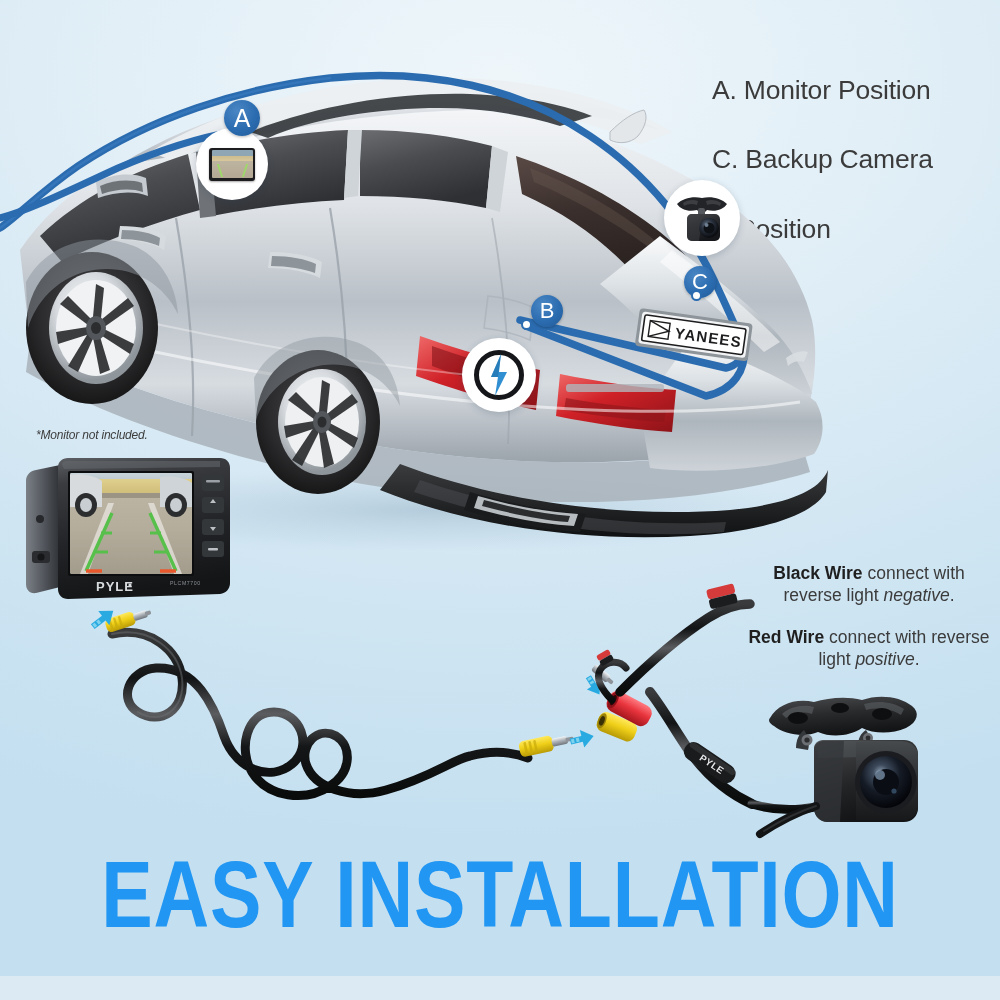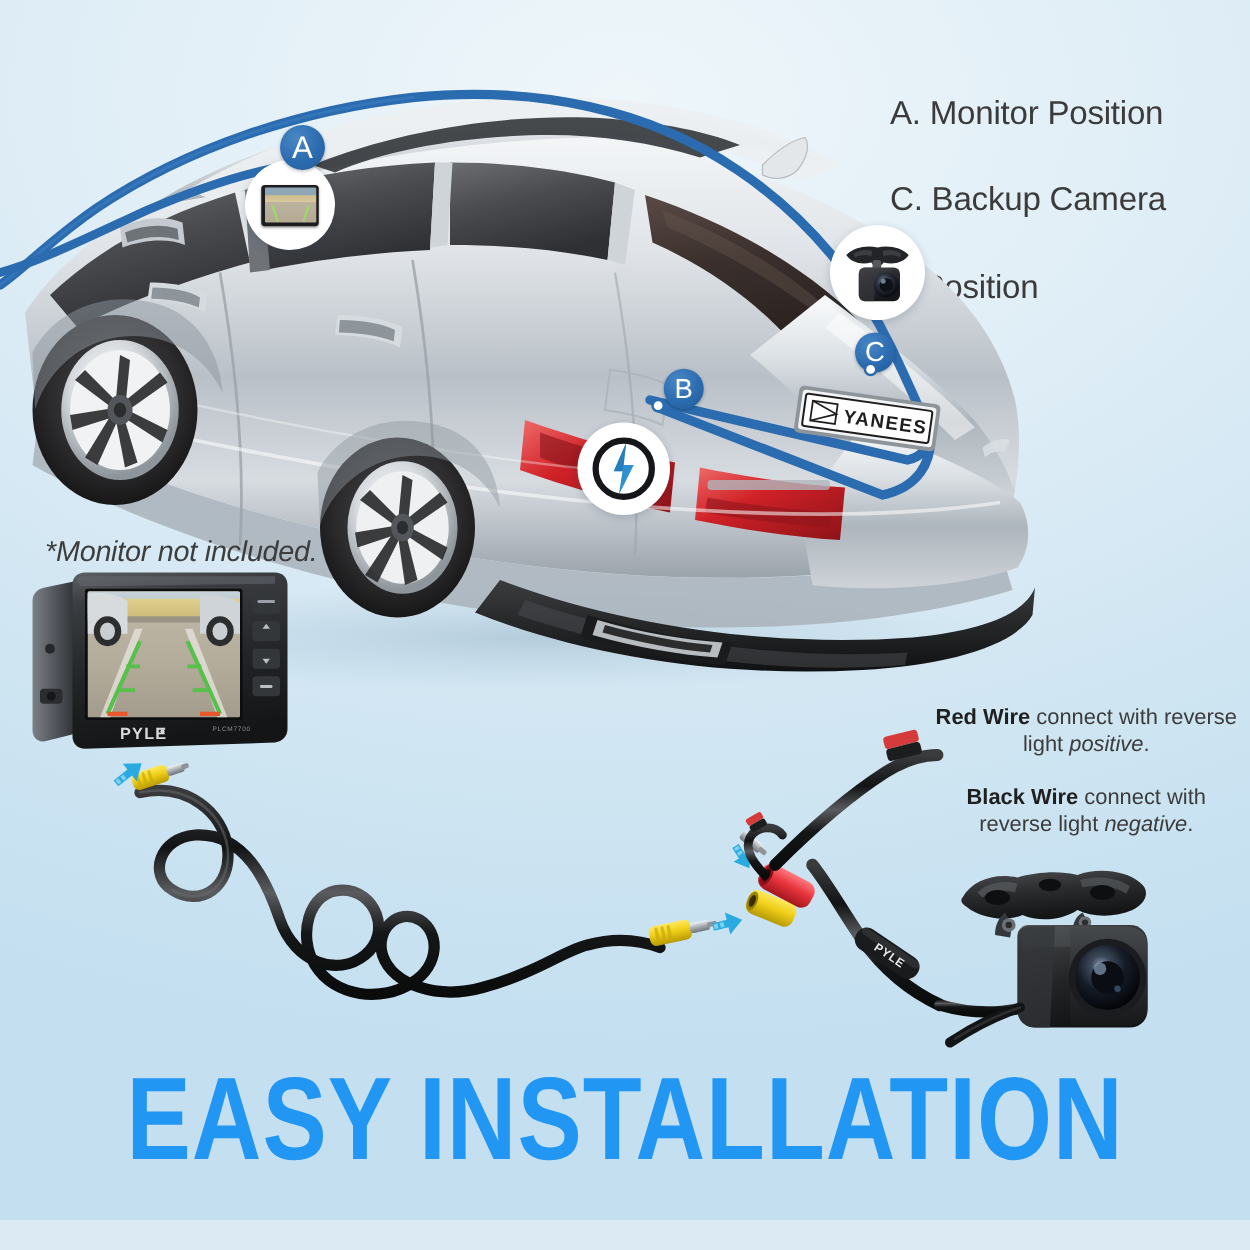--- a/index.html
+++ b/index.html
@@ -82,21 +82,21 @@
   .power-ring{
     position:absolute;inset:0;border:5px solid #15161a;border-radius:50%;
     box-sizing:border-box;
   }
   .bolt{
     position:absolute;left:14px;top:4px;width:22px;height:42px;
   }
 
   
   #note-monitor{
-    left:36px;top:428px;font-size:23px;font-style:italic;color:#3d3d3d;
+    left:36px;top:428px;font-size:12px;font-style:italic;color:#3d3d3d;
     letter-spacing:-0.2px;
   }
   #monitor{left:24px;top:455px;width:218px;height:150px;}
 
   
   #wire-notes{left:748px;top:562px;width:242px;color:#3b3b3b;}
   .wire-note{font-size:17.5px;line-height:1.26;text-align:center;}
   .wire-note b{font-weight:700;color:#1f1f1f;}
   .wire-note i{font-style:italic;}
   .wire-note + .wire-note{margin-top:20px;}
@@ -627,22 +627,22 @@
       <circle cx="128" cy="85" r="5" fill="#7f95ad" opacity="0.75"></circle>
       <circle cx="142" cy="101" r="2.6" fill="#4a6e90" opacity="0.6"></circle>
 
       <path d="M64,116 C46,122 26,132 8,144" fill="none" stroke="#131415" stroke-width="8" stroke-linecap="round"></path>
       <path d="M64,116 C48,121 30,130 12,141" fill="none" stroke="#4d4f52" stroke-width="2" stroke-linecap="round" opacity="0.45"></path>
     </svg>
   </div>
 
   <div id="wire-notes" class="abs">
     <div class="wire-note">
+      <b>Black Wire</b><span> connect with reverse light </span><i>negative</i><span>.</span>
+    </div>
+    <div class="wire-note">
       <b>Red Wire</b><span> connect with reverse light </span><i>positive</i><span>.</span>
     </div>
-    <div class="wire-note">
-      <b>Black Wire</b><span> connect with reverse light </span><i>negative</i><span>.</span>
-    </div>
   </div>
 
   <div id="headline" class="abs">EASY INSTALLATION</div>
 
 </div>
 
 </body></html>

